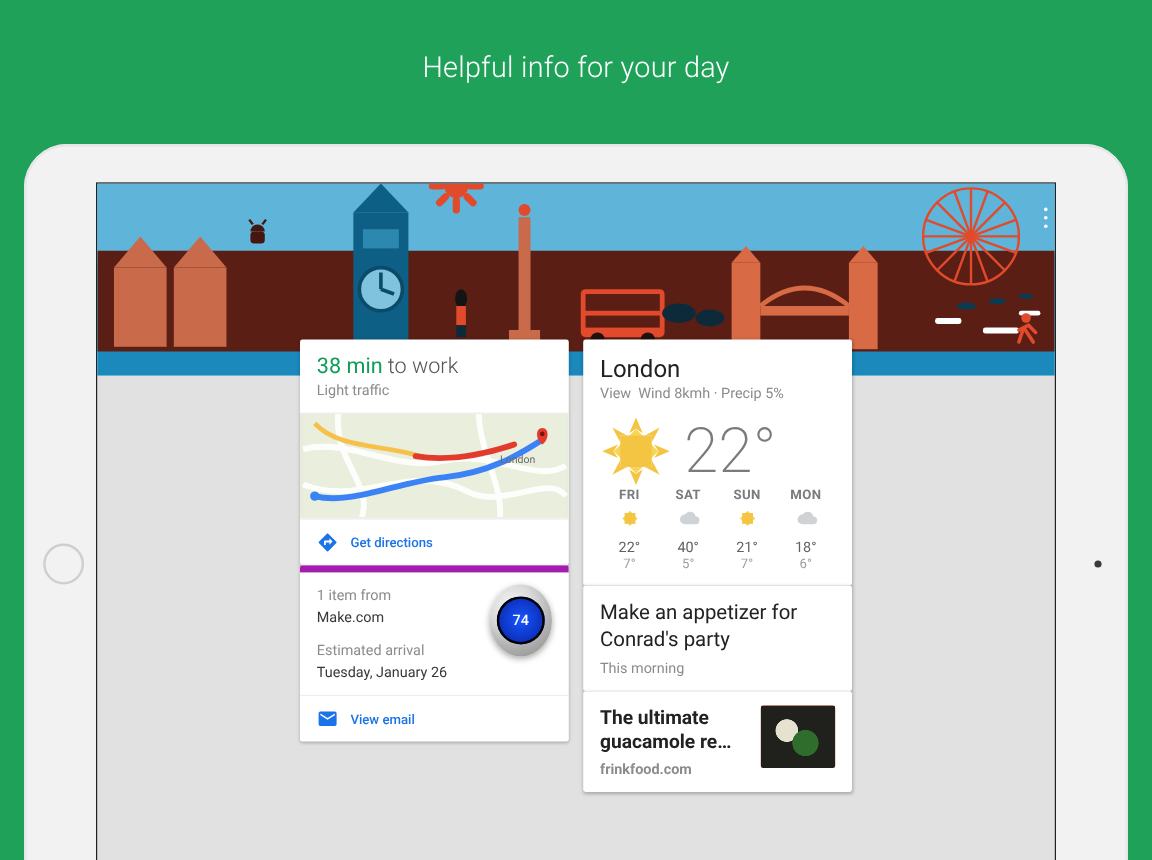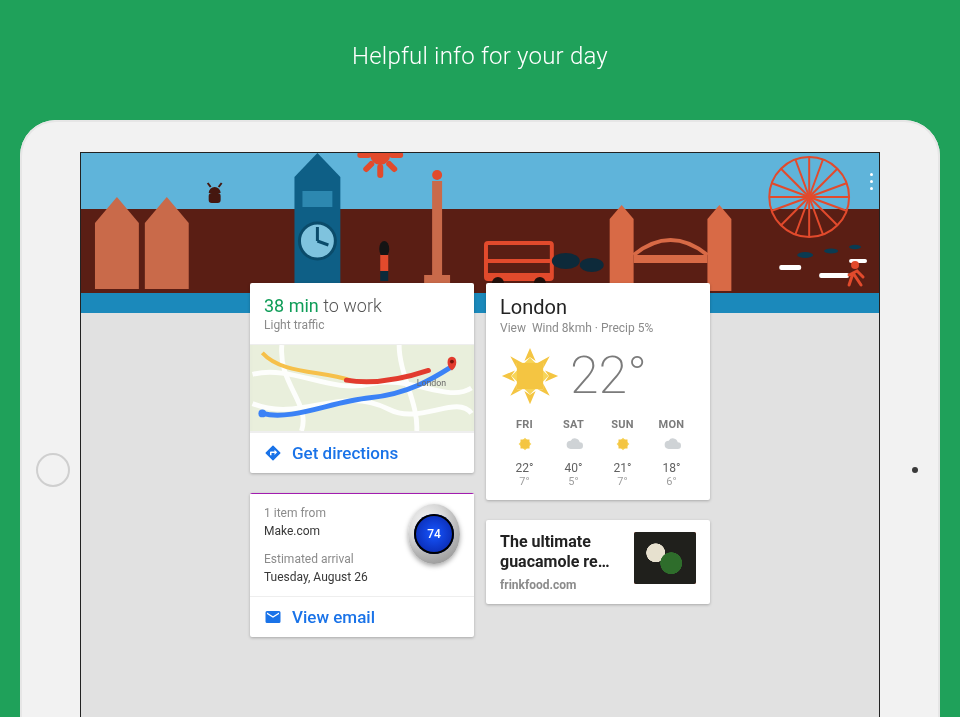--- a/index.html
+++ b/index.html
@@ -23,54 +23,54 @@
     background: #e1e1e1; border: 1px solid #222; overflow: hidden;
   }
 
   .skyline { position: relative; width: 100%; height: 160px; background: #3aa9d4; overflow: hidden; }
   .skyline .sky-river { position:absolute; }
 
   .dots-menu { position:absolute; right:6px; top:20px; display:flex; flex-direction:column; gap:4px; cursor:pointer; }
   .dots-menu span { width:3px; height:3px; background:#fff; border-radius:50%; display:block; }
 
   .cards-area { position:absolute; left:0; right:0; top:130px; bottom:0; padding:0 12px; display:flex; gap:12px; justify-content:center; align-items:flex-start; }
-  .col { width:224px; display:flex; flex-direction:column; gap:20px; }
+  .col { width:224px; display:flex; flex-direction:column; gap:0; }
   .col-left  { margin-left:110px; }
   .col-right { margin-right:110px; }
 
   .card { background:#fff; border-radius:2px; box-shadow:0 1px 3px rgba(0,0,0,.25); overflow:hidden; }
   .card-pad { padding:12px 14px; }
 
   
   .commute-title .time { color:#0f9d58; font-size:18px; font-weight:400; }
   .commute-title .rest { color:#555; font-size:18px; font-weight:300; }
   .commute-sub { color:#8b8b8b; font-size:12px; margin-top:2px; }
   .map { position:relative; height:88px; background:#e7eddb; border-top:1px solid #eee; border-bottom:1px solid #eee; overflow:hidden; }
   .action-row { display:flex; align-items:center; gap:10px; padding:10px 14px; border-top:1px solid #eee; }
   .action-row .icon { width:18px; height:18px; color:#1a73e8; }
-  .action-row .link { color:#1a73e8; font-size:17px; font-weight:500; }
+  .action-row .link { color:#1a73e8; font-size:11px; font-weight:500; }
 
   
   .pkg-title { font-size:17px; color:#212121; }
   .pkg-status { font-size:12px; margin-top:3px; }
   .pkg-status .s { color:#0f9d58; }
   .pkg-status .t { color:#8b8b8b; }
-  .pkg-body { display:flex; gap:10px; padding:10px 14px; border-top:1px solid #a21caf; }
+  .pkg-body { display:flex; gap:10px; padding:10px 14px; border-top:6px solid #a21caf; }
   .pkg-info { flex:1; font-size:12px; color:#8b8b8b; line-height:1.5; }
   .pkg-info .strong { color:#383838; }
   .nest { width:52px; height:60px; border-radius:50%; background:radial-gradient(circle at 35% 30%, #f6f6f6 0%, #d9d9d9 35%, #b4b4b4 60%, #888 100%); display:flex; align-items:center; justify-content:center; box-shadow:0 2px 5px rgba(0,0,0,.35); }
   .nest-inner { width:40px; height:40px; border-radius:50%; background:radial-gradient(circle at 50% 48%, #1656ff 0%, #0b2db6 70%, #06145a 100%); box-shadow:inset 0 0 0 2px #000; display:flex; align-items:center; justify-content:center; color:#fff; font-size:12px; font-weight:500; }
 
   
   .w-city { font-size:20px; color:#222; }
   .w-sub { font-size:12px; color:#8b8b8b; margin-top:2px; }
   .w-main { display:flex; align-items:center; gap:10px; margin-top:10px; }
   .w-temp { font-size:52px; color:#7b7b7b; font-weight:200; }
   .sun-icon { width:60px; height:60px; }
-  .forecast { display:flex; justify-content:space-between; margin-top:12px; }
+  .forecast { display:flex; justify-content:space-between; margin-top:0; }
   .fday { flex:1; text-align:center; }
   .fday .lab { font-size:11px; font-weight:700; color:#7b7b7b; letter-spacing:.3px; }
   .fday .ic { margin:4px auto 4px; width:18px; height:18px; }
   .fday .hi { font-size:12px; color:#616161; }
   .fday .lo { font-size:11px; color:#9e9e9e; }
 
   .reminder-title { font-size:17px; color:#222; line-height:1.3; }
   .reminder-sub { font-size:12px; color:#8b8b8b; margin-top:6px; }
 
   .article { display:flex; gap:10px;font-weight:bold; }
@@ -255,21 +255,21 @@
           </div>
         </div>
 
         <div class="card">
           <div class="pkg-body">
             <div class="pkg-info">
               <div>1 item from</div>
               <div class="strong">Make.com</div>
               <div style="height:10px"></div>
               <div>Estimated arrival</div>
-              <div class="strong">Tuesday, August 26</div>
+              <div class="strong">Tuesday, January 26</div>
             </div>
             <div class="nest">
               <div class="nest-inner">74</div>
             </div>
           </div>
           <div class="action-row">
             <svg class="icon" viewBox="0 0 24 24">
                 <path fill="#1a73e8" d="M20 4H4a2 2 0 0 0-2 2v12a2 2 0 0 0 2 2h16a2 2 0 0 0 2-2V6a2 2 0 0 0-2-2Zm0 4-8 5-8-5V6l8 5 8-5Z"></path>
               </svg>
             <span class="link">View email</span>
@@ -337,20 +337,26 @@
                 <svg class="ic mini-cloud" viewBox="0 0 22 16">
                     <path fill="#cfd3d6" d="M7 14a5 5 0 0 1 0-10 6 6 0 0 1 11 2 4 4 0 0 1 0 8Z"></path>
                   </svg>
                 <div class="hi">18°</div>
                 <div class="lo">6°</div>
               </div>
             </div>
           </div>
         </div>
 
+        <div class="card">
+          <div class="card-pad">
+            <div class="reminder-title">Make an appetizer for Conrad's party</div>
+            <div class="reminder-sub">This morning</div>
+          </div>
+        </div>
 
         <div class="card">
           <div class="card-pad article">
             <div class="article-txt">
               <div class="article-title">The ultimate guacamole re…</div>
               <div class="article-src">frinkfood.com</div>
             </div>
             <div class="article-img"></div>
           </div>
         </div>

